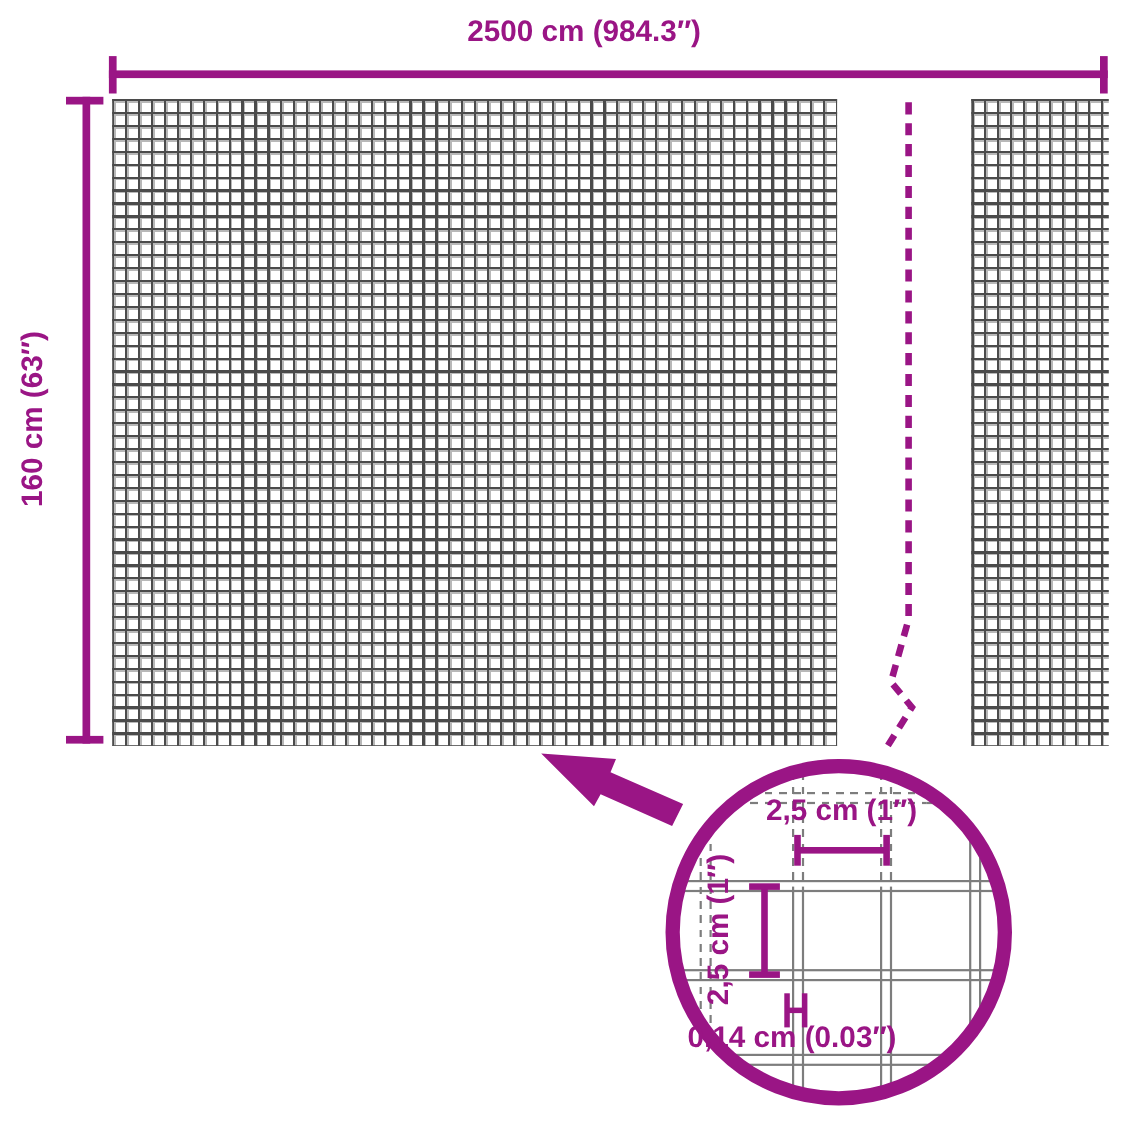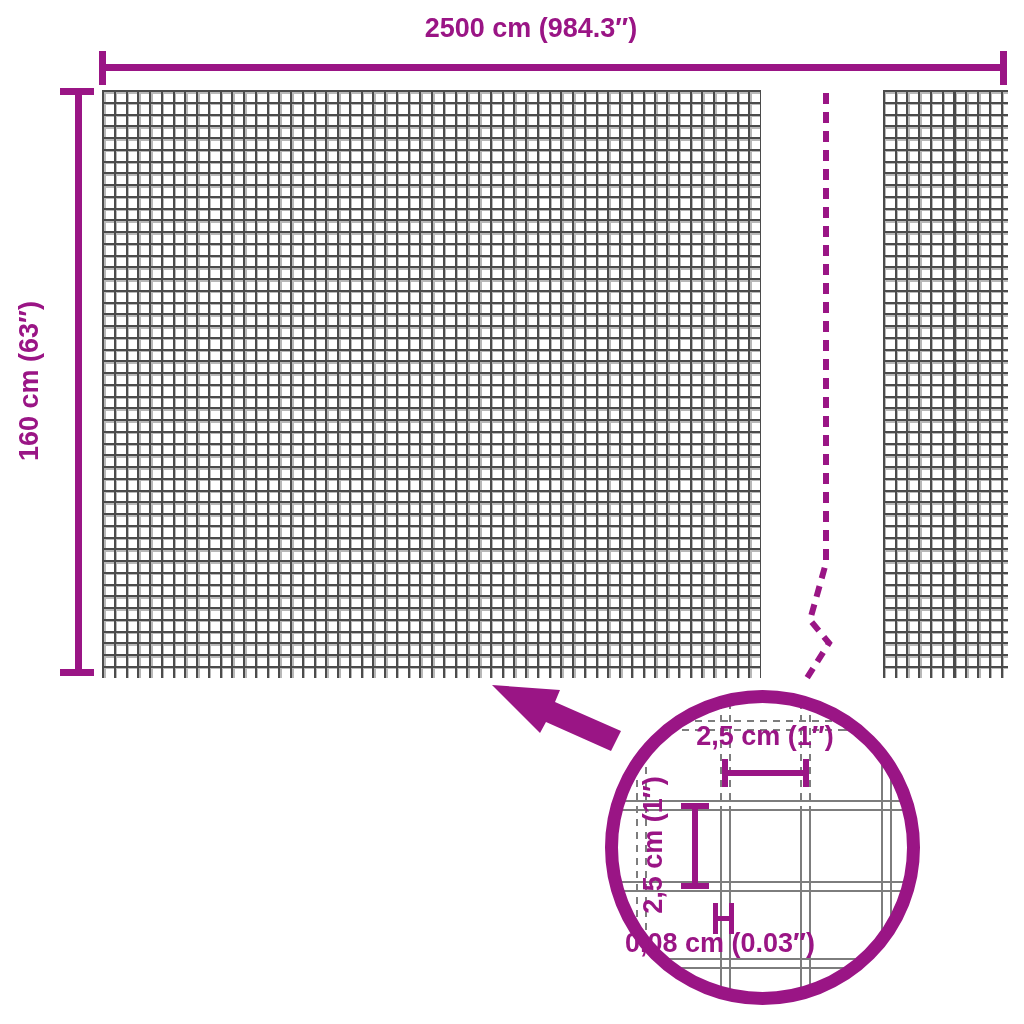--- a/index.html
+++ b/index.html
@@ -102,15 +102,15 @@
 
     <div class="mbar" style="left:96px;top:201px;width:5px;height:31px;"></div>
     <div class="mbar" style="left:112px;top:201px;width:5px;height:31px;"></div>
     <div class="mbar" style="left:99px;top:214px;width:15px;height:5px;"></div>
   </div>
 
   <div class="abs" id="mag-ring"></div>
 
   <div class="label dimtext" style="left:657px;top:717px;width:216px;line-height:38px;">2,5 cm (1″)</div>
   <div class="label dimtext rot" style="left:580px;top:827px;width:145px;height:36px;line-height:36px;">2,5 cm (1″)</div>
-  <div class="label dimtext" style="left:605px;top:924px;width:230px;line-height:38px;">0,08 cm (0.03″)</div>
+  <div class="label dimtext" style="left:605px;top:924px;width:230px;line-height:38px;">0,14 cm (0.03″)</div>
 
 </div>
 
 </body></html>

